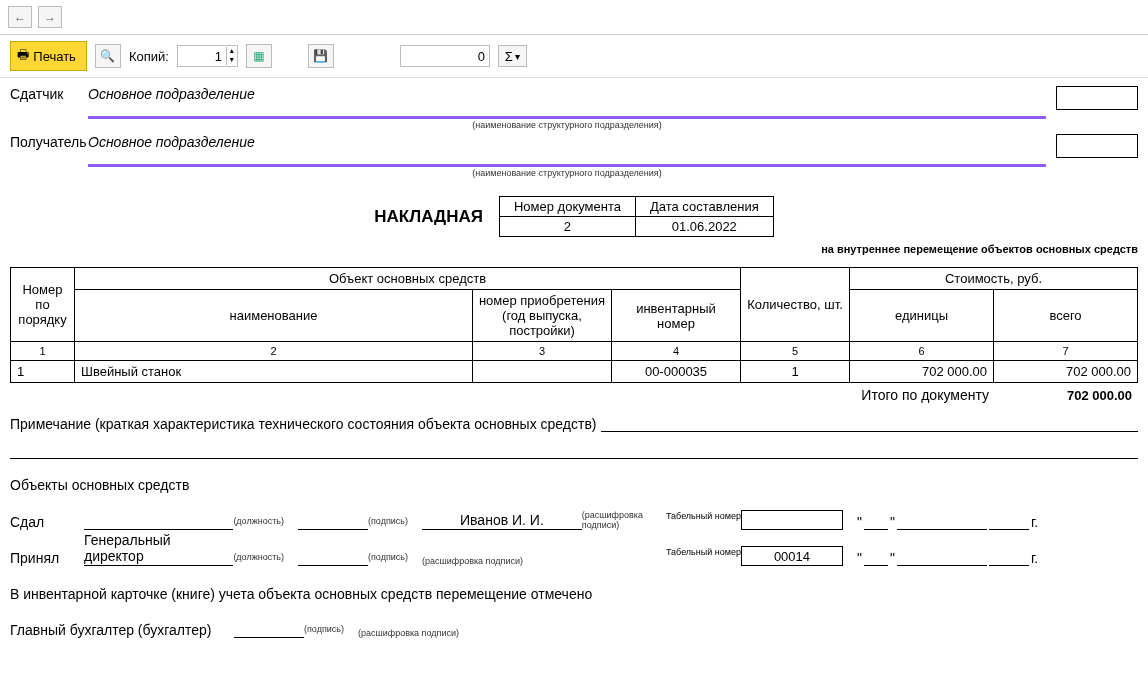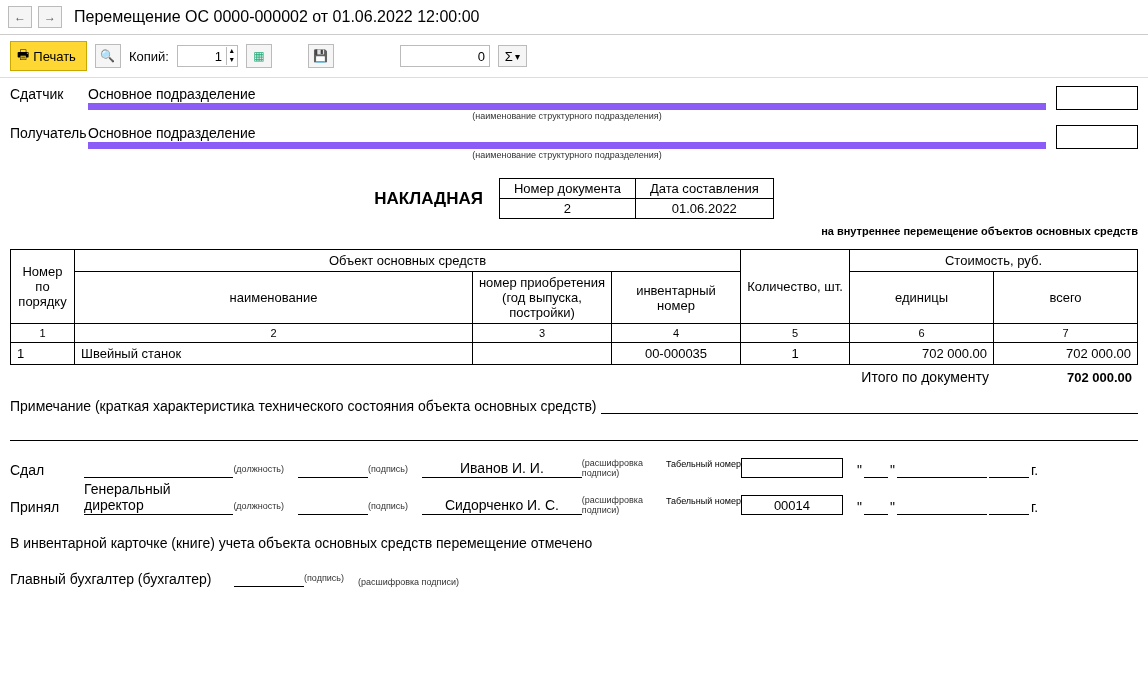--- a/index.html
+++ b/index.html
@@ -121,23 +121,24 @@
     width: 78px;
     font-size: 14px;
   }
   .field-value-wrap {
     flex: 1;
     display: flex;
     gap: 10px;
   }
   .field-value {
     flex: 1;
-    border-bottom: 7px solid #8b5cf6;
-    font-size: 14px;
-    padding-bottom: 1px;
+    border-bottom: 3px solid #8b5cf6;
+    font-size: 14px;
+    padding-bottom: 14px;
+    font-style: italic;
   }
   .field-hint {
     font-size: 9px;
     text-align: center;
     margin-top: 1px;
     color: #333;
   }
   .code-box {
     width: 80px;
     border: 1px solid #000;
@@ -281,21 +282,20 @@
     display: inline-block;
     text-align: center;
   }
 </style>
 </head>
 <body>
 
 <div class="toolbar">
   <div class="nav-btn">←</div>
   <div class="nav-btn">→</div>
-  <div class="doc-title">Перемещение ОС 0000-000002 от 01.06.2022 12:00:00</div>
 </div>
 
 <div class="action-bar">
   <div class="btn-print">
     <span>🖶</span>
     <span>Печать</span>
   </div>
   <div class="btn-small">
     <span>🔍</span>
   </div>
@@ -406,20 +406,21 @@
     </tr>
   </tbody>
     </table>
 
   <div class="note-row">
     <div class="note-label">Примечание (краткая характеристика технического состояния объекта основных средств)</div>
     <div class="note-line"></div>
   </div>
   <div class="full-line"></div>
 
+  <div class="section-label">Объекты основных средств</div>
 
   <div class="sig-row">
     <div class="sig-label">Сдал</div>
     <div class="sig-cell" style="width:200px;">
       <div class="sig-line" style="width:100%;"></div>
       <div class="sig-hint">(должность)</div>
     </div>
     <div class="sig-cell" style="width:110px;">
       <div class="sig-line" style="width:100%;"></div>
       <div class="sig-hint">(подпись)</div>
@@ -446,21 +447,20 @@
     <div class="sig-label">Принял</div>
     <div class="sig-cell" style="width:200px;">
       <div class="sig-line" style="width:100%;">Генеральный директор</div>
       <div class="sig-hint">(должность)</div>
     </div>
     <div class="sig-cell" style="width:110px;">
       <div class="sig-line" style="width:100%;"></div>
       <div class="sig-hint">(подпись)</div>
     </div>
     <div class="sig-cell" style="width:230px;">
-      <div class="sig-line" style="width:100%;">Сидорченко И. С.</div>
       <div class="sig-hint">(расшифровка подписи)</div>
     </div>
     <div class="sig-cell">
       <div class="tab-label">Табельный номер</div>
       <div class="tab-box">00014</div>
     </div>
     <div class="date-parts">
       <span>"</span>
         <span class="u" style="width:24px;"></span>
         <span>"</span>

